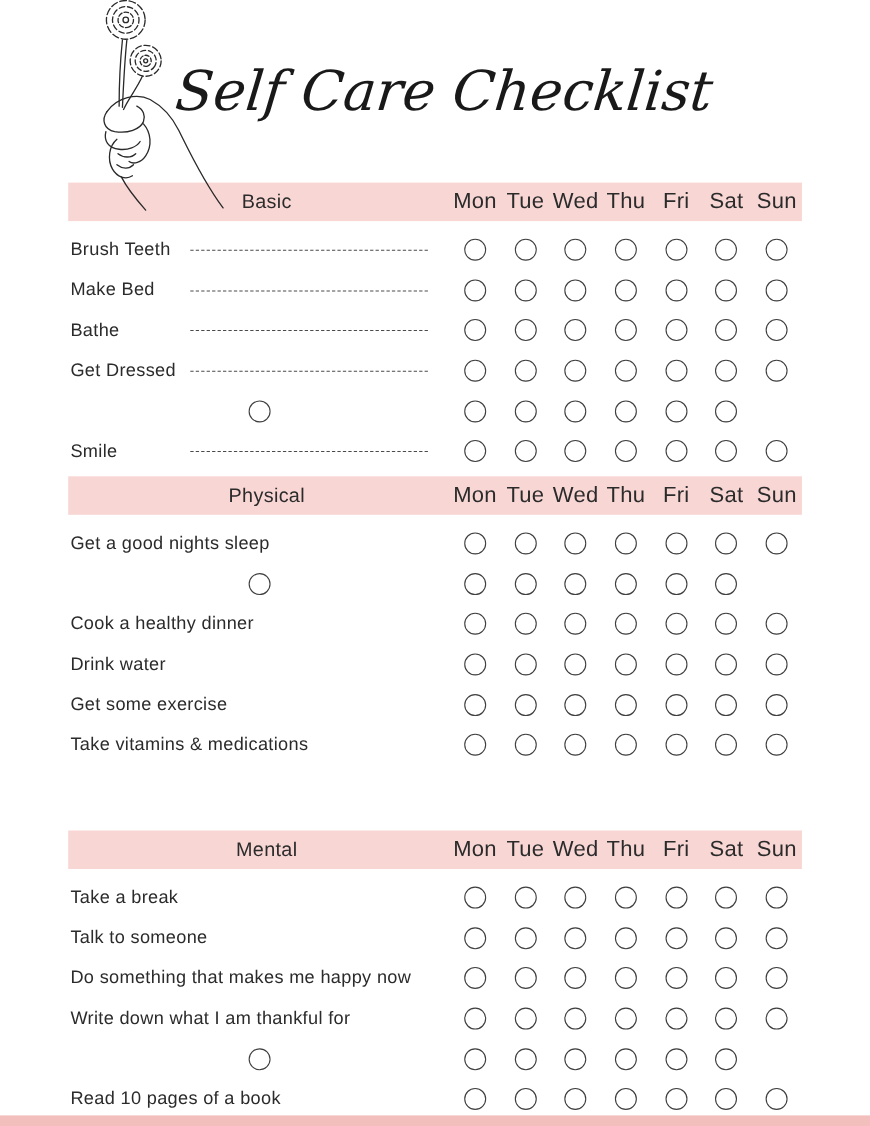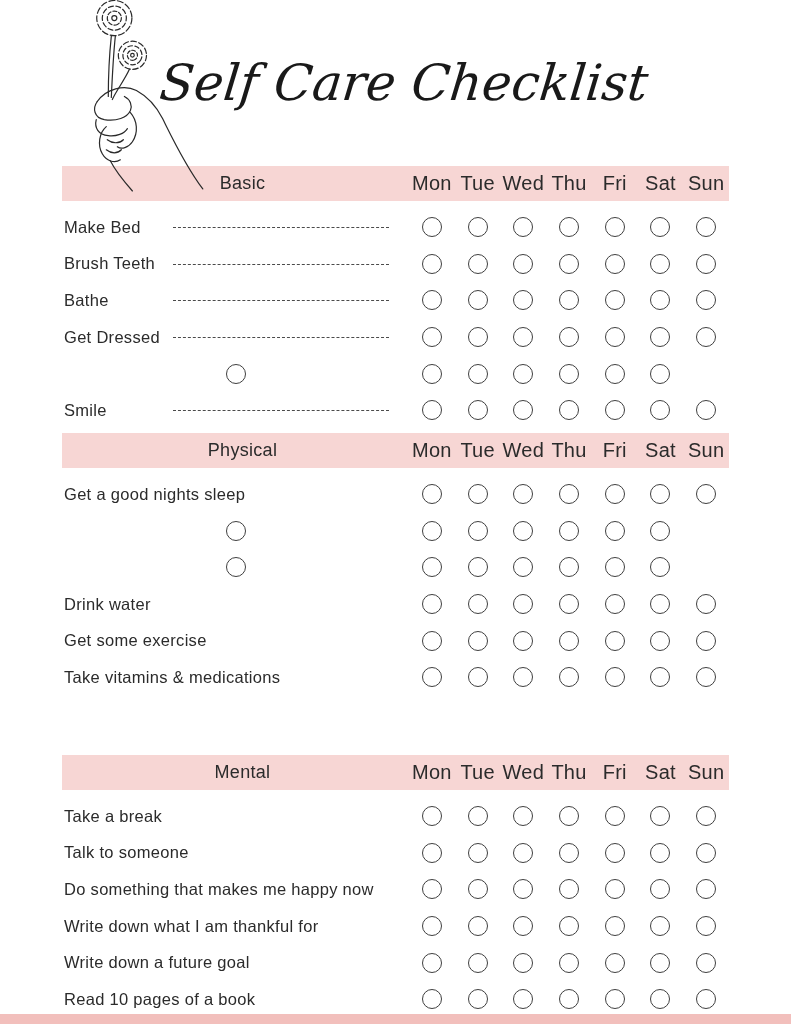--- a/index.html
+++ b/index.html
@@ -137,49 +137,49 @@
           <div class="day">Tue</div>
           <div class="day">Wed</div>
           <div class="day">Thu</div>
           <div class="day">Fri</div>
           <div class="day">Sat</div>
           <div class="day">Sun</div>
         </header>
     <div class="rows">
   <div class="row">
     <div class="label-cell">
+      <span class="task-label">Brush Teeth</span>
+    <span class="leader"></span>
+            </div>
+  <div class="cell">
+              <button class="circle"></button>
+            </div>
+            <div class="cell">
+              <button class="circle"></button>
+            </div>
+            <div class="cell">
+              <button class="circle"></button>
+            </div>
+            <div class="cell">
+              <button class="circle"></button>
+            </div>
+            <div class="cell">
+              <button class="circle"></button>
+            </div>
+            <div class="cell">
+              <button class="circle"></button>
+            </div>
+            <div class="cell">
+              <button class="circle"></button>
+            </div>
+          </div>
+
+  <div class="row">
+    <div class="label-cell">
       <span class="task-label">Make Bed</span>
-    <span class="leader"></span>
-            </div>
-  <div class="cell">
-              <button class="circle"></button>
-            </div>
-            <div class="cell">
-              <button class="circle"></button>
-            </div>
-            <div class="cell">
-              <button class="circle"></button>
-            </div>
-            <div class="cell">
-              <button class="circle"></button>
-            </div>
-            <div class="cell">
-              <button class="circle"></button>
-            </div>
-            <div class="cell">
-              <button class="circle"></button>
-            </div>
-            <div class="cell">
-              <button class="circle"></button>
-            </div>
-          </div>
-
-  <div class="row">
-    <div class="label-cell">
-      <span class="task-label">Brush Teeth</span>
     <span class="leader"></span>
             </div>
   <div class="cell">
               <button class="circle"></button>
             </div>
             <div class="cell">
               <button class="circle"></button>
             </div>
             <div class="cell">
               <button class="circle"></button>
@@ -365,20 +365,23 @@
             </div>
             <div class="cell">
               <button class="circle"></button>
             </div>
             <div class="cell">
               <button class="circle"></button>
             </div>
           </div>
 
   <div class="row">
+    <div class="label-cell">
+      <span class="task-label">Cook a healthy dinner</span>
+    </div>
   <div class="cell">
               <button class="circle"></button>
             </div>
             <div class="cell">
               <button class="circle"></button>
             </div>
             <div class="cell">
               <button class="circle"></button>
             </div>
             <div class="cell">
@@ -592,23 +595,20 @@
             </div>
             <div class="cell">
               <button class="circle"></button>
             </div>
             <div class="cell">
               <button class="circle"></button>
             </div>
           </div>
 
   <div class="row">
-    <div class="label-cell">
-      <span class="task-label">Write down a future goal</span>
-    </div>
   <div class="cell">
               <button class="circle"></button>
             </div>
             <div class="cell">
               <button class="circle"></button>
             </div>
             <div class="cell">
               <button class="circle"></button>
             </div>
             <div class="cell">

